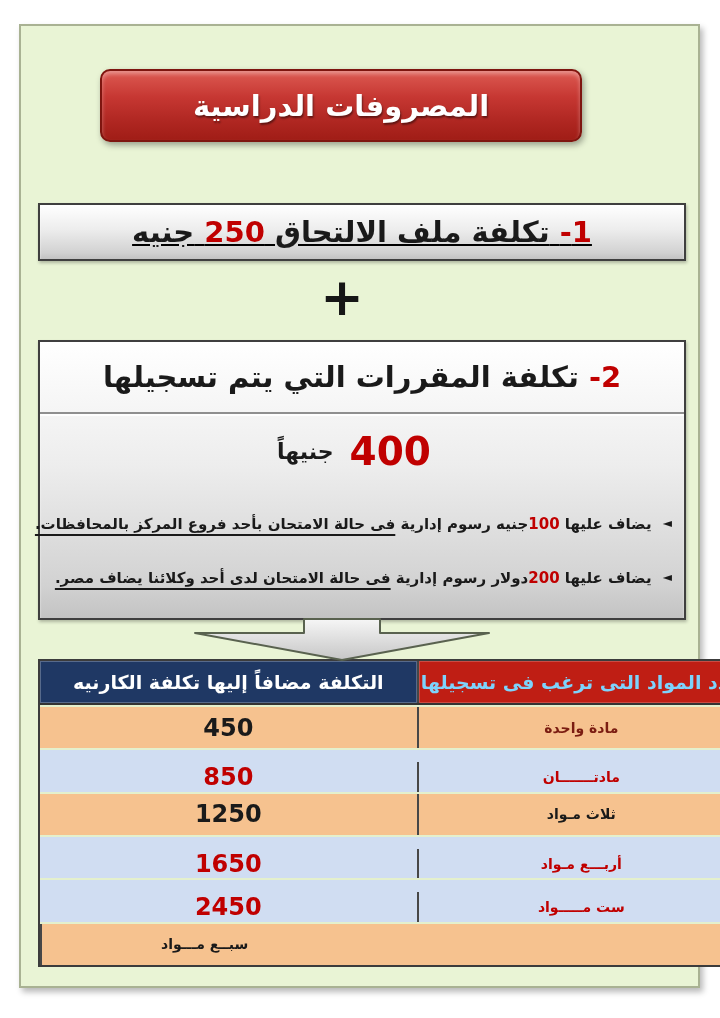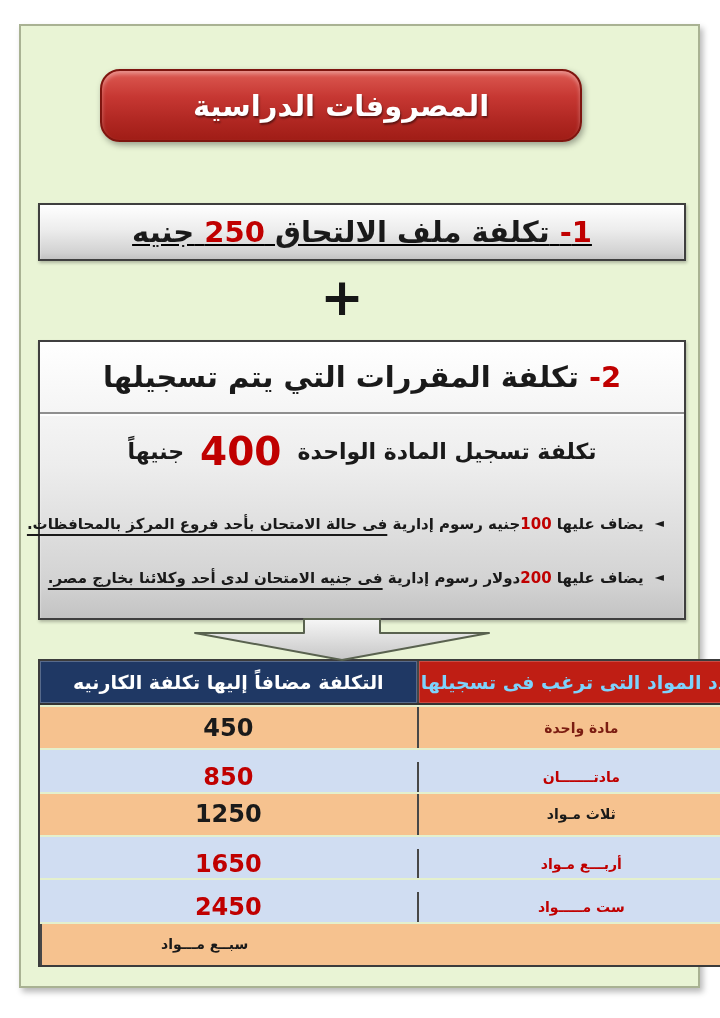--- a/index.html
+++ b/index.html
@@ -10,21 +10,21 @@
   .panel{
     position:absolute;left:19px;top:24px;width:681px;height:964px;
     box-sizing:border-box;
     background:var(--panel-bg,#e9f4d5);
     border:2px solid var(--panel-border,#a9b293);
     box-shadow:3px 4px 6px rgba(0,0,0,.28);
   }
   
   .banner{
     position:absolute;left:79px;top:43px;width:482px;height:73px;
-    box-sizing:border-box;border-radius:20px;
+    box-sizing:border-box;border-radius:10px;
     background:linear-gradient(180deg,#dd5a52 0%,#c63732 38%,#b02722 72%,#a01d16 100%);
     border:2px solid var(--btn-border,#7e150f);
     box-shadow:2px 3px 6px rgba(0,0,0,.35), inset 0 3px 4px rgba(255,255,255,.35);
     display:flex;align-items:center;justify-content:center;
   }
   .banner span{
     color:#ffffff;font-size:29px;font-weight:bold;
     text-shadow:1px 2px 2px rgba(0,0,0,.45);
   }
   
@@ -48,21 +48,21 @@
     border-bottom:2px solid #8f8f8f;box-shadow:0 2px 0 rgba(255,255,255,.85);
     direction:rtl;font-size:29px;font-weight:bold;color:var(--ink,#1a1a1a);
   }
   .unitline{
     position:absolute;left:0;top:84px;width:100%;height:50px;
     display:flex;align-items:center;justify-content:center;
     direction:rtl;font-weight:bold;color:var(--ink,#1a1a1a);font-size:22px;
   }
   .unitline .val{font-size:39px;margin:0 16px;}
   .note{
-    position:absolute;right:20px;left:8px;direction:rtl;
+    position:absolute;right:12px;left:8px;direction:rtl;
     font-size:15px;font-weight:bold;color:var(--ink,#1a1a1a);
     white-space:nowrap;line-height:26px;
   }
   .note1{top:168px;}
   .note2{top:222px;}
   .marker{font-size:12px;margin-left:6px;vertical-align:2px;}
   .uline{text-decoration:underline;text-decoration-thickness:2px;text-underline-offset:5px;}
   
   .arrow{position:absolute;left:171px;top:592px;width:300px;height:44px;z-index:2;}
   
@@ -110,37 +110,36 @@
 
   <div class="plus">+</div>
 
   <div class="graybox box2">
     <div class="box2-title">
       <span class="red">2-</span>&nbsp;
       <span>تكلفة المقررات التي يتم تسجيلها</span>
     </div>
 
     <div class="unitline">
-      <span>تكلفة تسجيل المادة الواحدة</span>
       <span class="val red">400</span>
       <span>جنيهاً</span>
     </div>
 
     <div class="note note1">
       <span class="marker">◄</span>
       <span>يضاف عليها</span>
       <span class="red">100</span><span>جنيه رسوم إدارية</span>
       <span class="uline">فى حالة الامتحان بأحد فروع المركز بالمحافظات.</span>
     </div>
 
     <div class="note note2">
       <span class="marker">◄</span>
       <span>يضاف عليها</span>
       <span class="red">200</span><span>دولار رسوم إدارية</span>
-      <span class="uline">فى جنيه الامتحان لدى أحد وكلائنا بخارج مصر.</span>
+      <span class="uline">فى حالة الامتحان لدى أحد وكلائنا يضاف مصر.</span>
     </div>
   </div>
 
   <svg class="arrow" viewBox="0 0 300 44" width="300" height="44">
     <defs>
       <linearGradient id="ag" x1="0" y1="0" x2="0" y2="1">
         <stop offset="0" stop-color="#f6f6f6"></stop>
         <stop offset="1" stop-color="#c6c6c6"></stop>
       </linearGradient>
     </defs>

